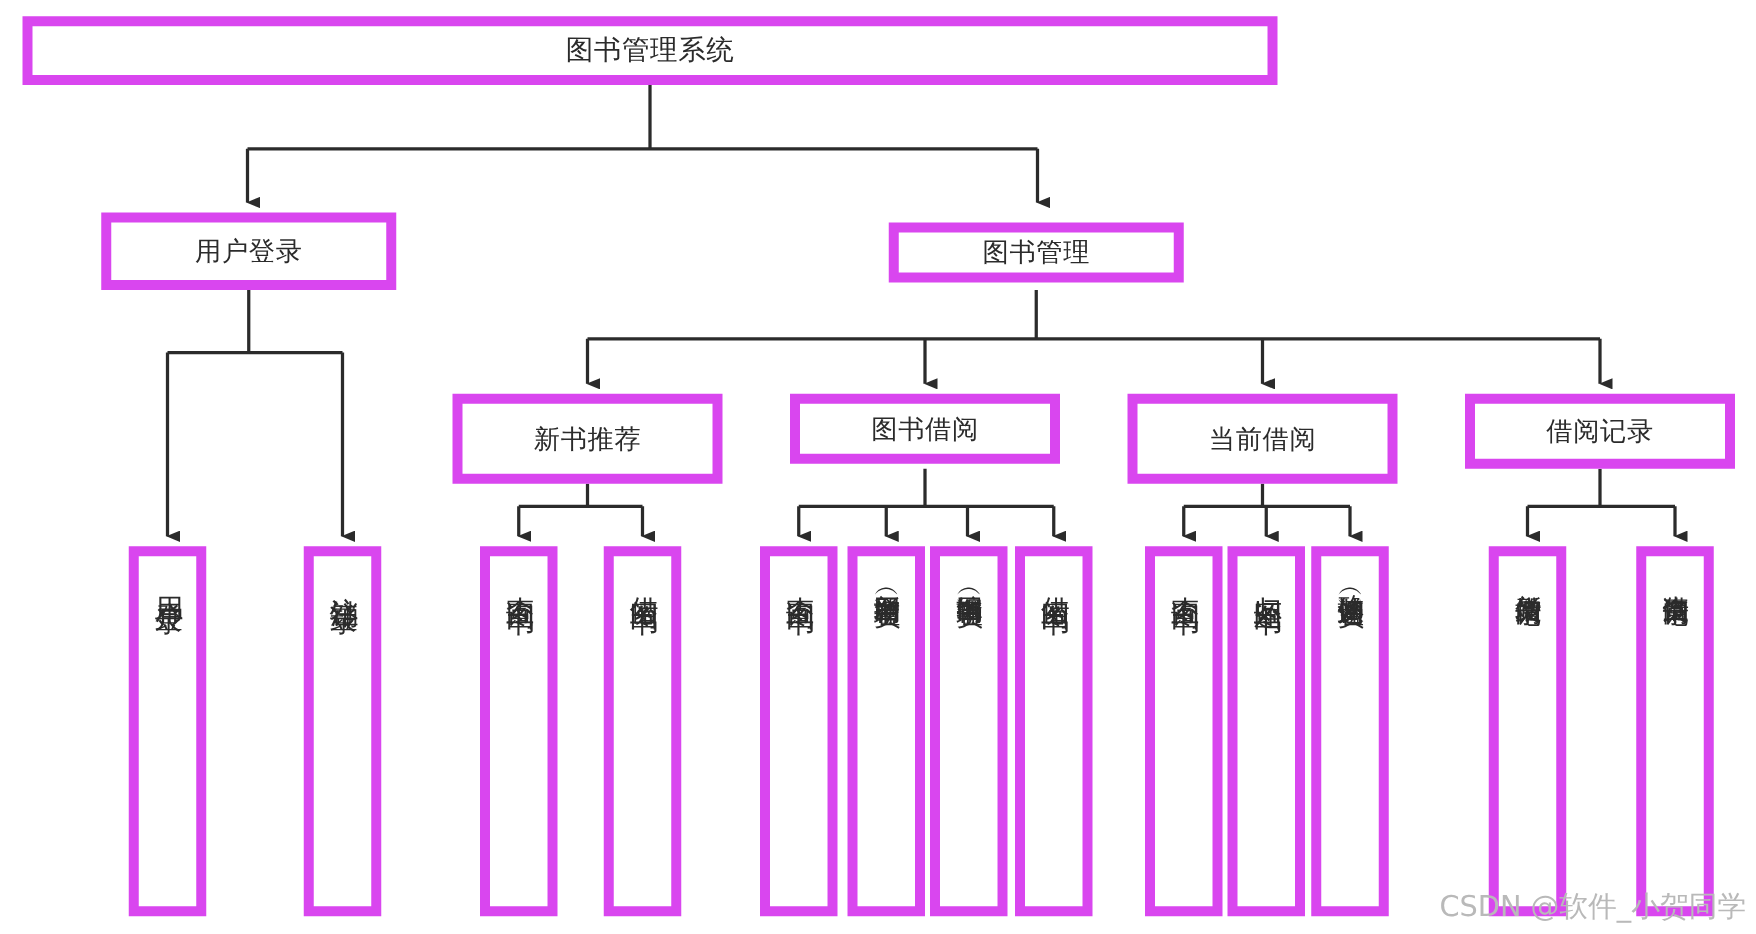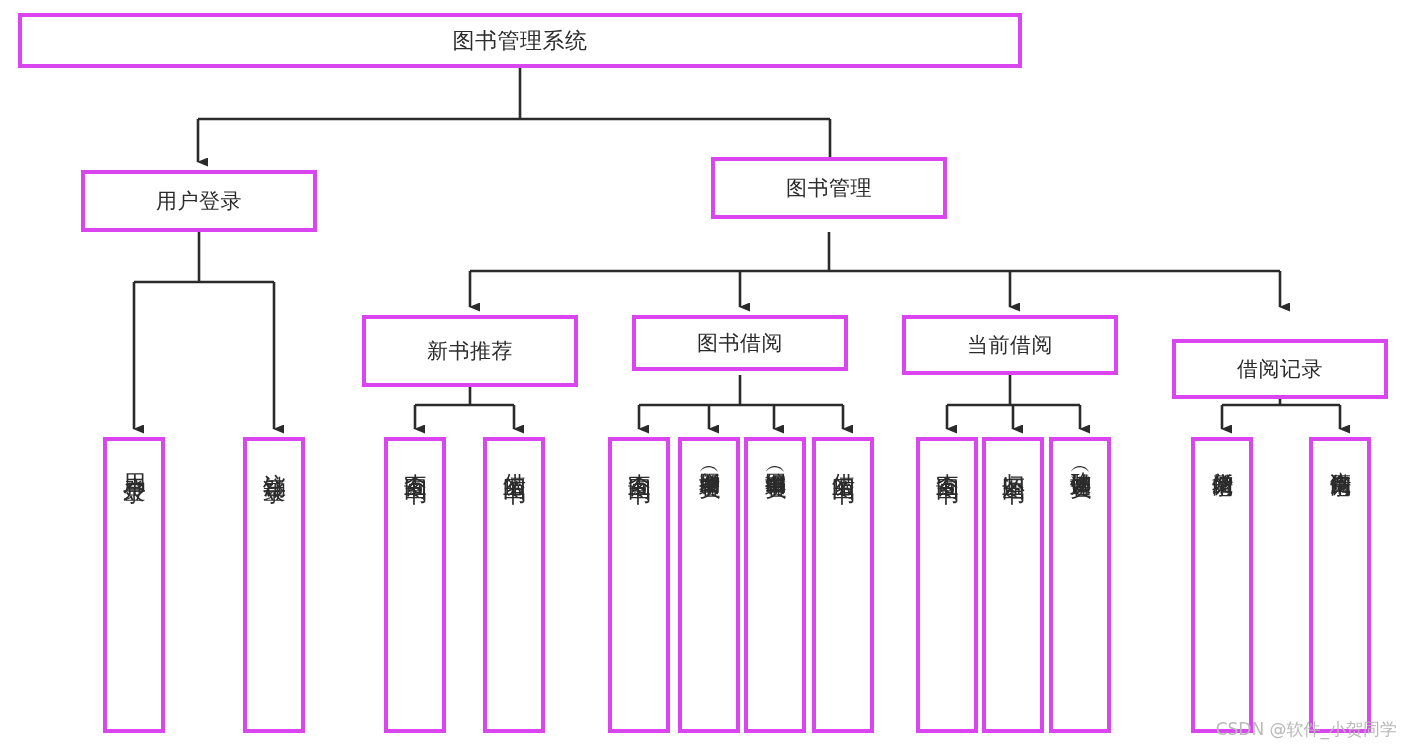--- a/index.html
+++ b/index.html
@@ -23,21 +23,21 @@
     left: 0;
     top: 0;
     width: 1405px;
     height: 747px;
     pointer-events: none;
   }
   .node {
     position: absolute;
     box-sizing: border-box;
     background: #ffffff;
-    border: 4px solid #d946ef;
+    border: 8px solid #d946ef;
     display: flex;
     align-items: center;
     justify-content: center;
     z-index: 2;
   }
   .node-label {
     color: #2b2b2b;
     text-align: center;
     line-height: 1.05;
     user-select: none;
@@ -67,21 +67,21 @@
     max-height: 278px;
   }
   .node.vert.tight .node-label {
     font-size: 21px;
     letter-spacing: 1px;
   }
   #watermark {
     position: absolute;
     right: 8px;
     bottom: 6px;
-    font-size: 17px;
+    font-size: 23px;
     color: #b9b9b9;
     z-index: 5;
     white-space: nowrap;
     user-select: none;
   }
 </style>
 </head>
 <body>
 
 <div id="diagram-canvas">
@@ -137,34 +137,34 @@
     </g>
   </svg>
 
   <div class="node horiz root" style="left:18px; top:13px; width:1004px; height:55px;">
     <span class="node-label">图书管理系统</span>
   </div>
 
   <div class="node horiz" style="left:81px; top:170px; width:236px; height:62px;">
     <span class="node-label">用户登录</span>
   </div>
-  <div class="node horiz" style="left:711px; top:157px; width:236px; height:62px;">
+  <div class="node horiz" style="left:711px; top:178px; width:236px; height:48px;">
     <span class="node-label">图书管理</span>
   </div>
 
   <div class="node horiz" style="left:362px; top:315px; width:216px; height:72px;">
     <span class="node-label">新书推荐</span>
   </div>
   <div class="node horiz" style="left:632px; top:315px; width:216px; height:56px;">
     <span class="node-label">图书借阅</span>
   </div>
-  <div class="node horiz" style="left:902px; top:315px; width:216px; height:60px;align-items:center;">
+  <div class="node horiz" style="left:902px; top:315px; width:216px; height:72px;align-items:center;">
     <span class="node-label">当前借阅</span>
   </div>
-  <div class="node horiz" style="left:1172px; top:315px; width:216px; height:60px;margin-top:24px;">
+  <div class="node horiz" style="left:1172px; top:315px; width:216px; height:60px;">
     <span class="node-label">借阅记录</span>
   </div>
 
   <div class="node vert" style="left:103px; top:437px; width:62px; height:296px;">
     <span class="node-label">用户登录</span>
   </div>
   <div class="node vert" style="left:243px; top:437px; width:62px; height:296px;">
     <span class="node-label">注销登录</span>
   </div>
 

